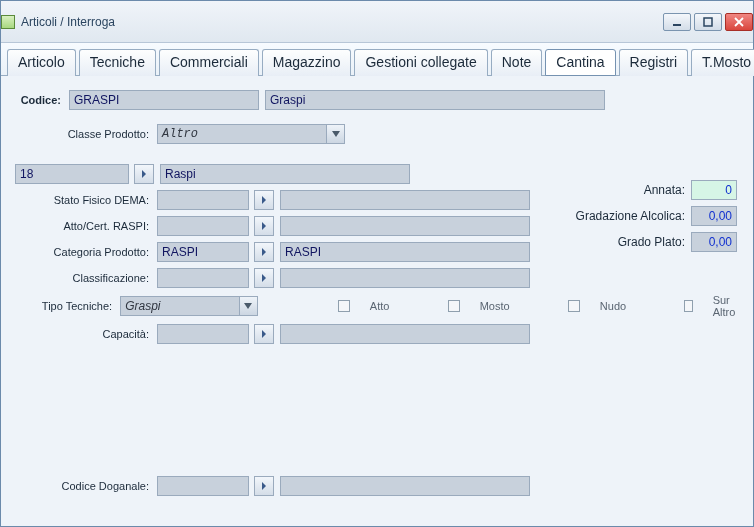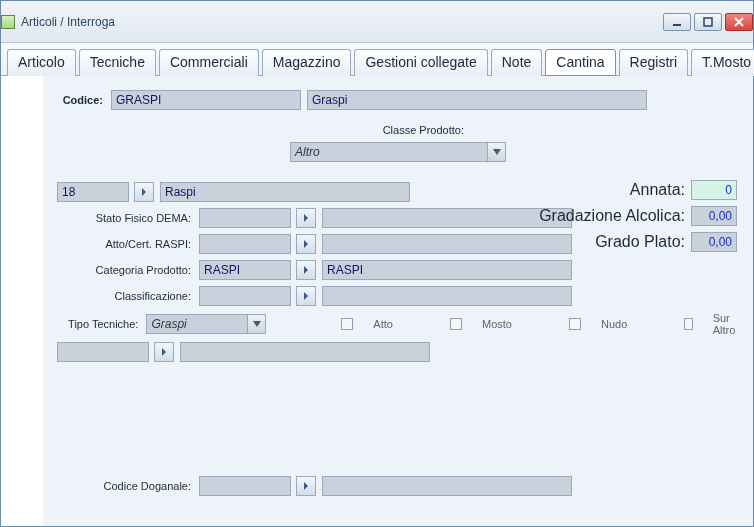--- a/index.html
+++ b/index.html
@@ -80,21 +80,20 @@
     border-color: #7592b1;
   }
   .tab.last { padding-right: 6px; }
 
   
   .body {
     flex: 1;
     background: #eef3f9;
     padding: 14px 14px 20px 14px;
     position: relative;
-    margin-left: 42px;
   }
 
   .row {
     display: flex;
     align-items: center;
     gap: 6px;
     min-height: 20px;
     margin-bottom: 6px;
   }
 
@@ -159,21 +158,21 @@
     background:#f4f6f9;
   }
 
   .right-col {
     position:absolute;
     right: 16px;
     top: 104px;
     display:flex; flex-direction:column; gap:6px;
   }
   .right-col .rrow { display:flex; align-items:center; gap:6px; justify-content:flex-end; }
-  .right-col .rlabel { color:#1b2a3a; font-size:16px; }
+  .right-col .rlabel { color:#1b2a3a; font-size:12px; }
 
   .spacer-bottom { position:absolute; left:14px; bottom:24px; }
 </style>
 </head>
 <body>
 
 <div class="window">
 
   <div class="titlebar">
     <div class="app-icon"></div>
@@ -211,36 +210,36 @@
   </div>
 
   <div class="body">
 
     <div class="row">
       <div class="lbl codice">Codice:</div>
       <input class="field" style="width: 190px;" value="GRASPI">
       <input class="field desc" style="width: 340px;" value="Graspi">
     </div>
 
-    <div class="row" style="margin-top:14px;flex-direction:column;">
+    <div class="row" style="margin-top:14px;">
       <div class="lbl w1">Classe Prodotto:</div>
-      <div class="dropdown" style="width:216px;">
+      <div class="dropdown" style="width:188px;font-family:Liberation Mono, monospace;">
         <span>Altro</span>
         <div class="dd-btn">
             <svg viewBox="0 0 8 6">
               <path d="M0 0 L8 0 L4 6 Z" fill="#4a5a6a"></path>
             </svg>
           </div>
       </div>
     </div>
 
     <div style="height:14px"></div>
 
     <div class="row">
-      <input class="field" style="width: 72px;" value="18">
+      <input class="field" style="width: 114px;" value="18">
       <div class="lookup-btn">
           <svg viewBox="0 0 8 8">
             <path d="M2 0 L6 4 L2 8 Z" fill="#3a5a8a"></path>
           </svg>
         </div>
       <input class="field desc" style="width: 250px;" value="Raspi">
     </div>
 
     <div class="row">
       <div class="lbl w1">Stato Fisico DEMA:</div>
@@ -312,20 +311,21 @@
           <span>Nudo</span>
         </label>
       <div style="width:10px"></div>
       <label class="chk">
           <span class="box"></span>
           <span>Sur Altro</span>
         </label>
     </div>
 
     <div class="row">
+      <div class="lbl w1">Capacità:</div>
       <input class="field" style="width: 92px;" value="">
       <div class="lookup-btn">
           <svg viewBox="0 0 8 8">
             <path d="M2 0 L6 4 L2 8 Z" fill="#3a5a8a"></path>
           </svg>
         </div>
       <input class="field desc" style="width: 250px;" value="">
     </div>
 
     <div class="right-col">

